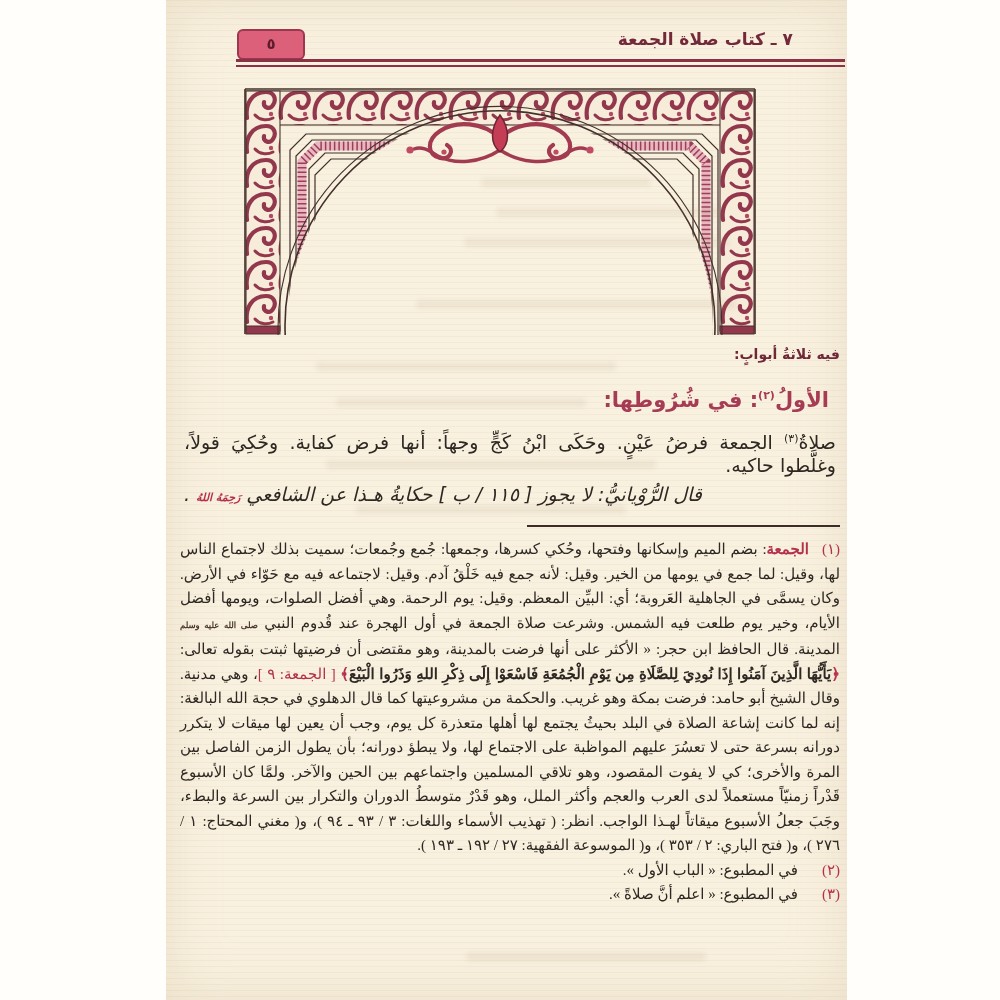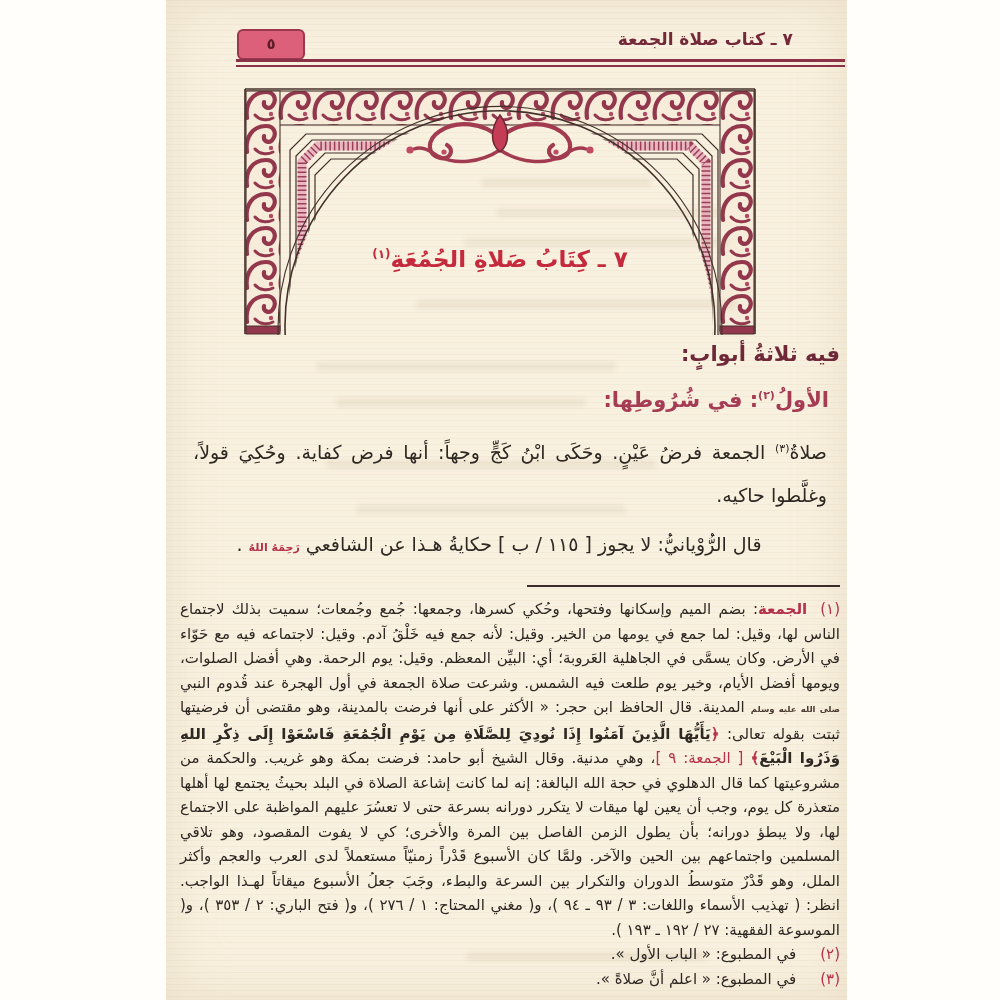--- a/index.html
+++ b/index.html
@@ -36,29 +36,29 @@
   
   .frame{position:absolute;top:88px;left:77px;width:514px;height:247px;}
   .frame svg{display:block;width:514px;height:247px;}
   .chapter-title{
     position:absolute;top:158px;left:0;right:0;text-align:center;
     font-size:23px;font-weight:bold;color:#c5293c;
   }
   .chapter-title sup{font-size:12px;color:#c5293c;}
   
   .content{position:absolute;top:336px;left:14px;right:7px;direction:rtl;color:#312a24;}
-  .h-intro{margin:3px 0 0;font-size:21px;font-weight:bold;color:#6e2838;line-height:30px;}
+  .h-intro{margin:3px 0 0;font-size:14px;font-weight:bold;color:#6e2838;line-height:30px;}
   .h-section{margin:12px 11px 0;font-size:21px;font-weight:bold;color:#a63b54;line-height:30px;}
   .h-section sup{font-size:11px;}
-  .body-p{margin:12px 13px 0;font-size:19px;line-height:43px;text-align:justify;color:#2e2823;}
+  .body-p{margin:12px 4px 0;font-size:19px;line-height:23px;text-align:justify;color:#2e2823;}
   .body-p sup{font-size:11px;color:#2e2823;}
-  .p2{margin-top:6px;text-indent:22px;text-align:center;}
+  .p2{margin-top:6px;text-indent:22px;text-align:left;font-style:italic;}
   .honorific{font-size:11px;font-weight:bold;color:#b5304b;}
   .fn-rule{height:2px;background:#3c2b28;width:313px;margin:16px 0 0 auto;margin-right:0;}
-  .footnotes{margin-top:10px;}
+  .footnotes{margin-top:10px;font-family:Liberation Serif, serif;}
   .fn{margin:0;font-size:15px;line-height:24.5px;text-align:justify;color:#2e2823;}
   .fn + .fn{margin-top:0;}
   .fn3{margin-top:4px;}
   .fn-num{color:#b5304b;}
   .fn-term{color:#b5304b;font-weight:bold;}
   .fn-red{color:#b5304b;}
   .gap{display:inline-block;width:13px;}
   .gap-lg{display:inline-block;width:24px;}
   .pbuh{font-size:8.5px;font-weight:bold;color:#4a3a30;letter-spacing:-0.5px;}
   .verse{font-weight:bold;}
@@ -118,23 +118,20 @@
             <path d="M257 50 C240 34 213 32 197 43 C183 52 184 67 197 70 C207 72 212 62 204 57" fill="none" stroke="#a23a50" stroke-width="4.2" stroke-linecap="round"></path>
             <path d="M257 62 C237 75 212 77 195 68 C185 62 179 58 171 61" fill="none" stroke="#a23a50" stroke-width="3.4" stroke-linecap="round"></path>
             <circle cx="167" cy="62" r="3.6" fill="#c04b62"></circle>
             <circle cx="201" cy="64" r="2.6" fill="#c04b62"></circle>
           </g>
           <use href="#medalHalf" transform="translate(514,0) scale(-1,1)"></use>
           <path d="M257 27 C247 41 247 56 257 64 C267 56 267 41 257 27 Z" fill="#c43d55" stroke="#6d2434" stroke-width="1.5"></path>
         </g>
       </svg>
 
-      <div class="chapter-title">
-        <span>٧ ـ كِتَابُ صَلاةِ الجُمُعَةِ</span><sup>(١)</sup>
-      </div>
     </div>
 
     <div class="ghost" style="top:178px;left:315px;width:170px;"></div>
     <div class="ghost" style="top:208px;left:330px;width:225px;"></div>
     <div class="ghost" style="top:238px;left:298px;width:265px;"></div>
     <div class="ghost" style="top:300px;left:250px;width:320px;"></div>
     <div class="ghost" style="top:362px;left:150px;width:300px;"></div>
     <div class="ghost" style="top:398px;left:170px;width:250px;"></div>
     <div class="ghost" style="top:460px;left:160px;width:330px;"></div>
     <div class="ghost" style="top:505px;left:190px;width:270px;"></div>

